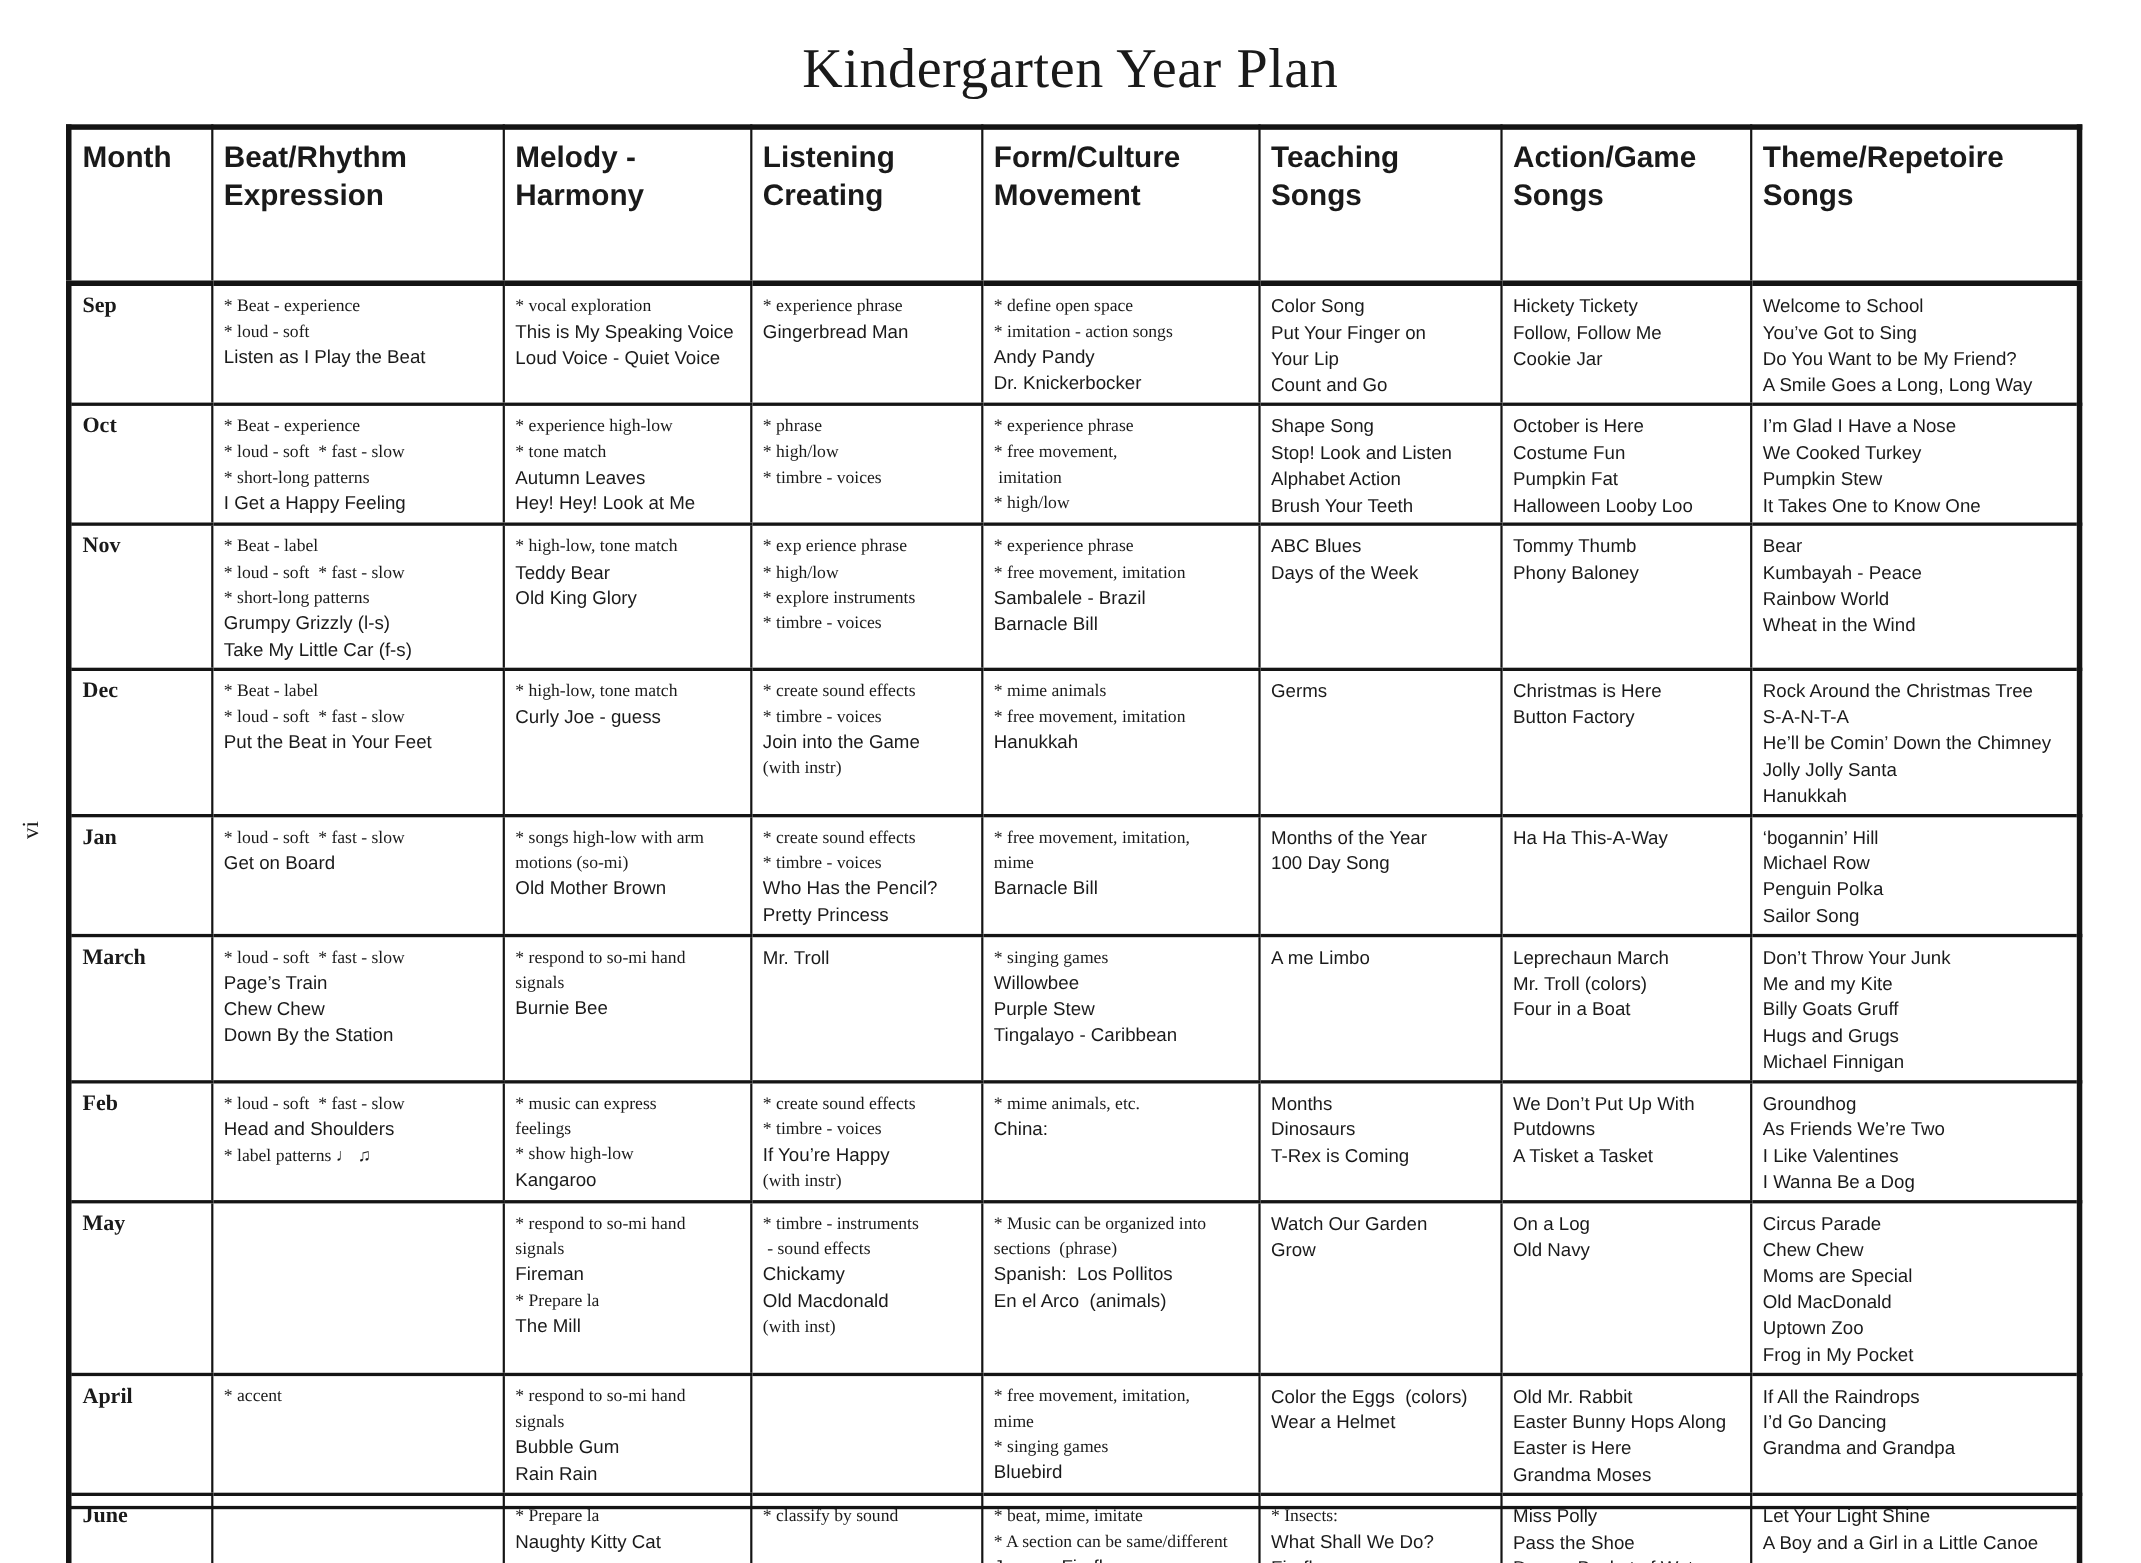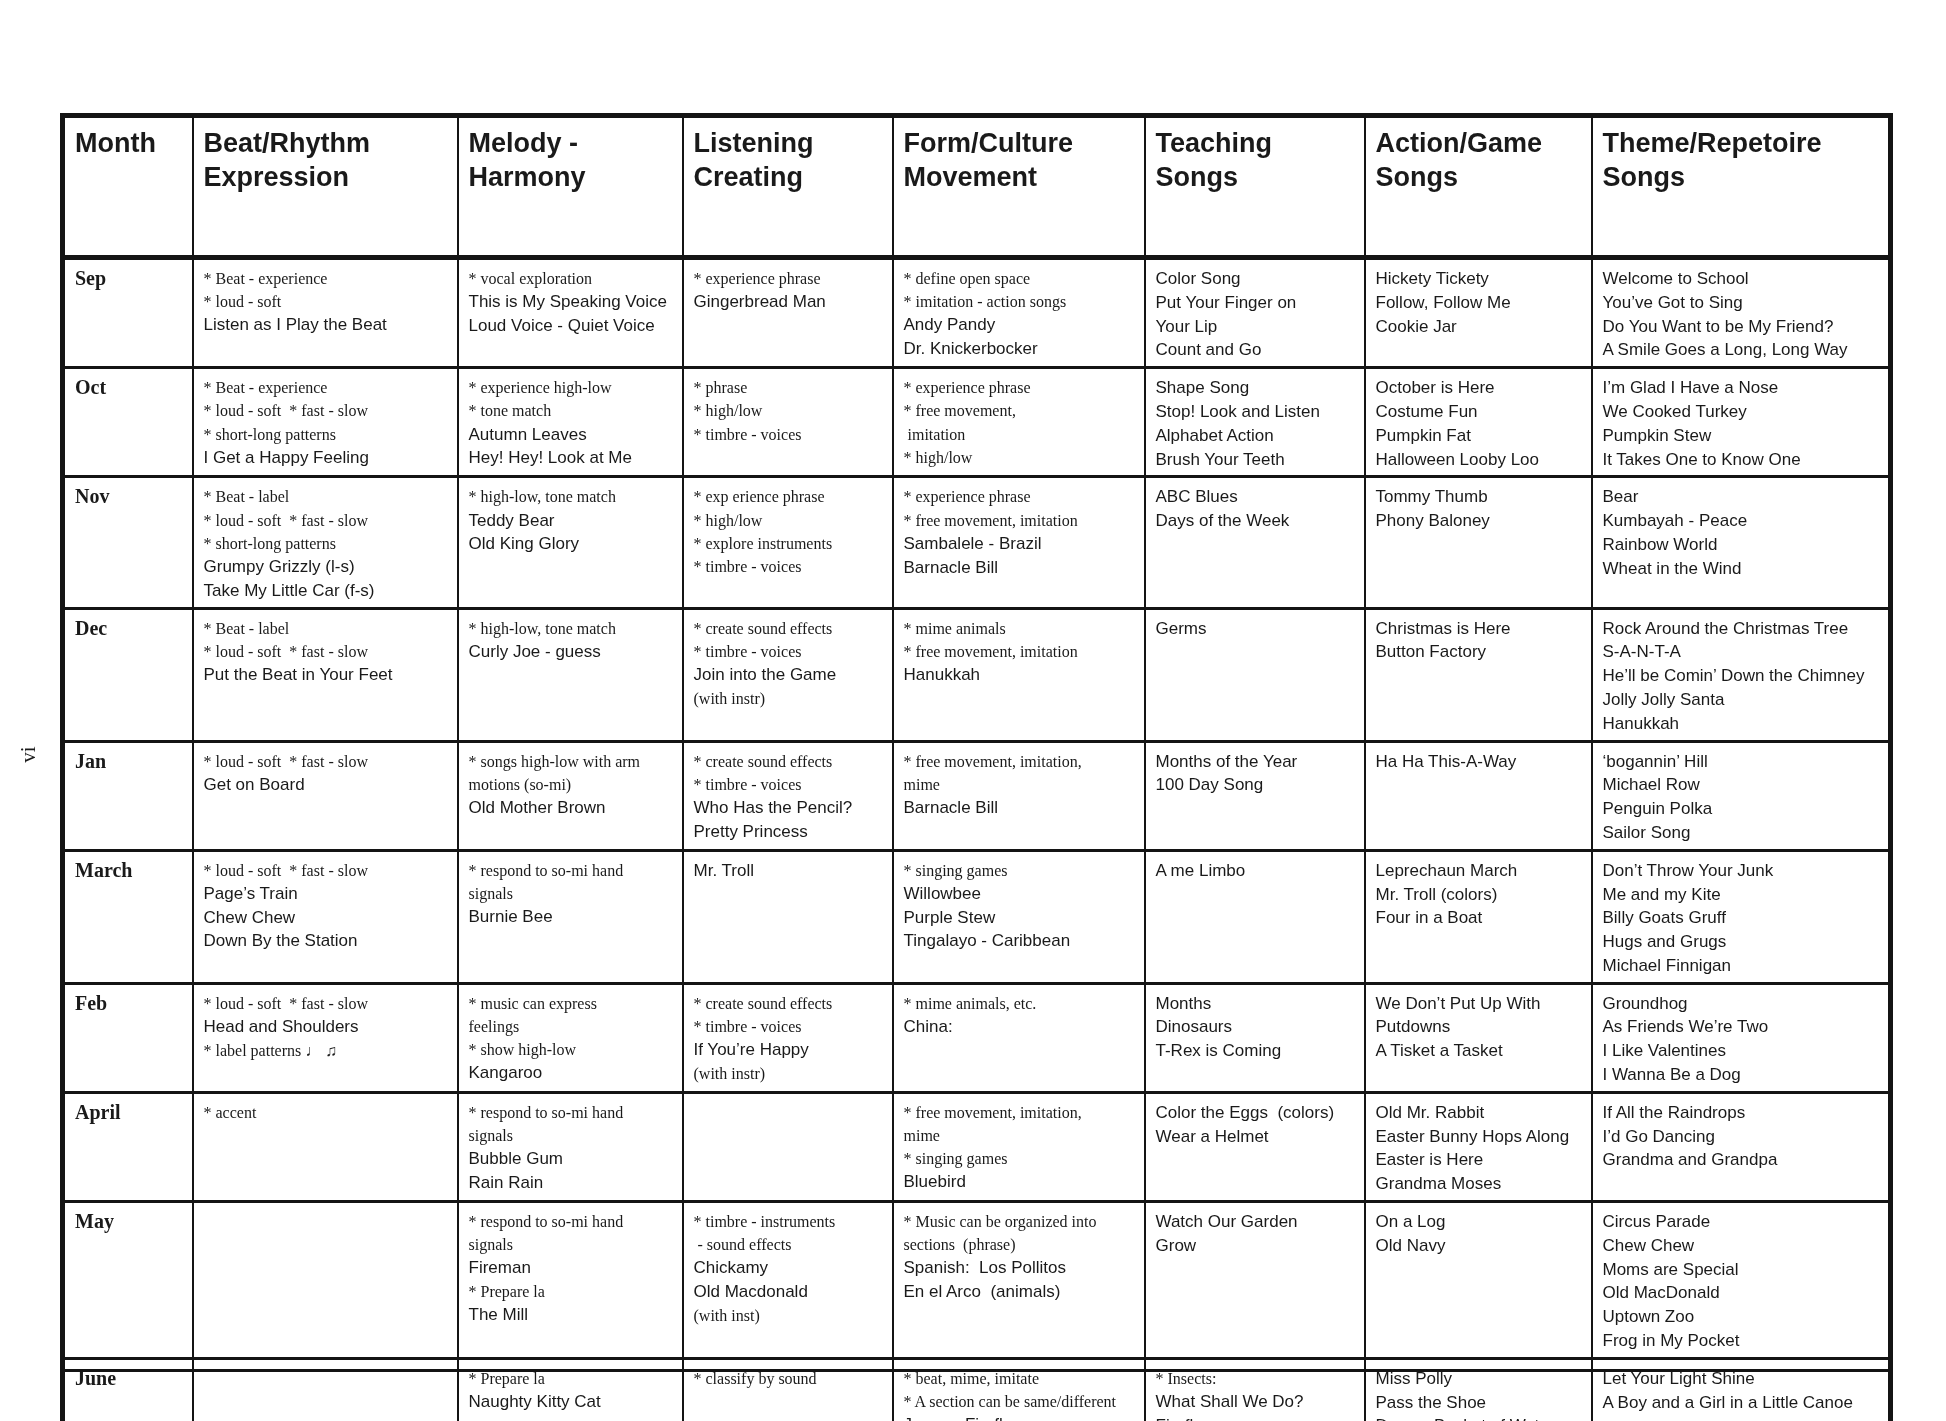--- a/index.html
+++ b/index.html
@@ -56,20 +56,21 @@
   }
   .bottom-rule{
     position:absolute;left:60px;top:1369px;width:1828px;height:3px;
     background:var(--line,#141414);
   }
 </style>
 </head>
 <body>
 
 <div class="page">
+  <h1 class="title">Kindergarten Year Plan</h1>
   <div class="margin-label">vi</div>
 
   <table class="plan">
     <colgroup id="plan-cols">
         <col style="width: 130px;">
         <col style="width: 265px;">
         <col style="width: 225px;">
         <col style="width: 210px;">
         <col style="width: 252px;">
         <col style="width: 220px;">
@@ -381,54 +382,20 @@
             <div class="ln sans">Putdowns</div>
             <div class="ln sans">A Tisket a Tasket</div>
           </td>
           <td>
             <div class="ln sans">Groundhog</div>
             <div class="ln sans">As Friends We’re Two</div>
             <div class="ln sans">I Like Valentines</div>
             <div class="ln sans">I Wanna Be a Dog</div>
           </td>
         </tr>
-        <tr style="height: 100px;">
-          <th class="month">April</th>
-          <td>
-            <div class="ln serif">* accent</div>
-          </td>
-          <td>
-            <div class="ln serif">* respond to so-mi hand</div>
-            <div class="ln serif">signals</div>
-            <div class="ln sans">Bubble Gum</div>
-            <div class="ln sans">Rain Rain</div>
-          </td>
-          <td></td>
-          <td>
-            <div class="ln serif">* free movement, imitation,</div>
-            <div class="ln serif">mime</div>
-            <div class="ln serif">* singing games</div>
-            <div class="ln sans">Bluebird</div>
-          </td>
-          <td>
-            <div class="ln sans">Color the Eggs  (colors)</div>
-            <div class="ln sans">Wear a Helmet</div>
-          </td>
-          <td>
-            <div class="ln sans">Old Mr. Rabbit</div>
-            <div class="ln sans">Easter Bunny Hops Along</div>
-            <div class="ln sans">Easter is Here</div>
-            <div class="ln sans">Grandma Moses</div>
-          </td>
-          <td>
-            <div class="ln sans">If All the Raindrops</div>
-            <div class="ln sans">I’d Go Dancing</div>
-            <div class="ln sans">Grandma and Grandpa</div>
-          </td>
-        </tr>
         <tr style="height: 145px;">
           <th class="month">May</th>
           <td></td>
           <td>
             <div class="ln serif">* respond to so-mi hand</div>
             <div class="ln serif">signals</div>
             <div class="ln sans">Fireman</div>
             <div class="ln serif">* Prepare la</div>
             <div class="ln sans">The Mill</div>
           </td>
@@ -453,20 +420,54 @@
             <div class="ln sans">On a Log</div>
             <div class="ln sans">Old Navy</div>
           </td>
           <td>
             <div class="ln sans">Circus Parade</div>
             <div class="ln sans">Chew Chew</div>
             <div class="ln sans">Moms are Special</div>
             <div class="ln sans">Old MacDonald</div>
             <div class="ln sans">Uptown Zoo</div>
             <div class="ln sans">Frog in My Pocket</div>
+          </td>
+        </tr>
+        <tr style="height: 100px;">
+          <th class="month">April</th>
+          <td>
+            <div class="ln serif">* accent</div>
+          </td>
+          <td>
+            <div class="ln serif">* respond to so-mi hand</div>
+            <div class="ln serif">signals</div>
+            <div class="ln sans">Bubble Gum</div>
+            <div class="ln sans">Rain Rain</div>
+          </td>
+          <td></td>
+          <td>
+            <div class="ln serif">* free movement, imitation,</div>
+            <div class="ln serif">mime</div>
+            <div class="ln serif">* singing games</div>
+            <div class="ln sans">Bluebird</div>
+          </td>
+          <td>
+            <div class="ln sans">Color the Eggs  (colors)</div>
+            <div class="ln sans">Wear a Helmet</div>
+          </td>
+          <td>
+            <div class="ln sans">Old Mr. Rabbit</div>
+            <div class="ln sans">Easter Bunny Hops Along</div>
+            <div class="ln sans">Easter is Here</div>
+            <div class="ln sans">Grandma Moses</div>
+          </td>
+          <td>
+            <div class="ln sans">If All the Raindrops</div>
+            <div class="ln sans">I’d Go Dancing</div>
+            <div class="ln sans">Grandma and Grandpa</div>
           </td>
         </tr>
         <tr style="height: 90px;">
           <th class="month">June</th>
           <td></td>
           <td>
             <div class="ln serif">* Prepare la</div>
             <div class="ln sans">Naughty Kitty Cat</div>
           </td>
           <td>

